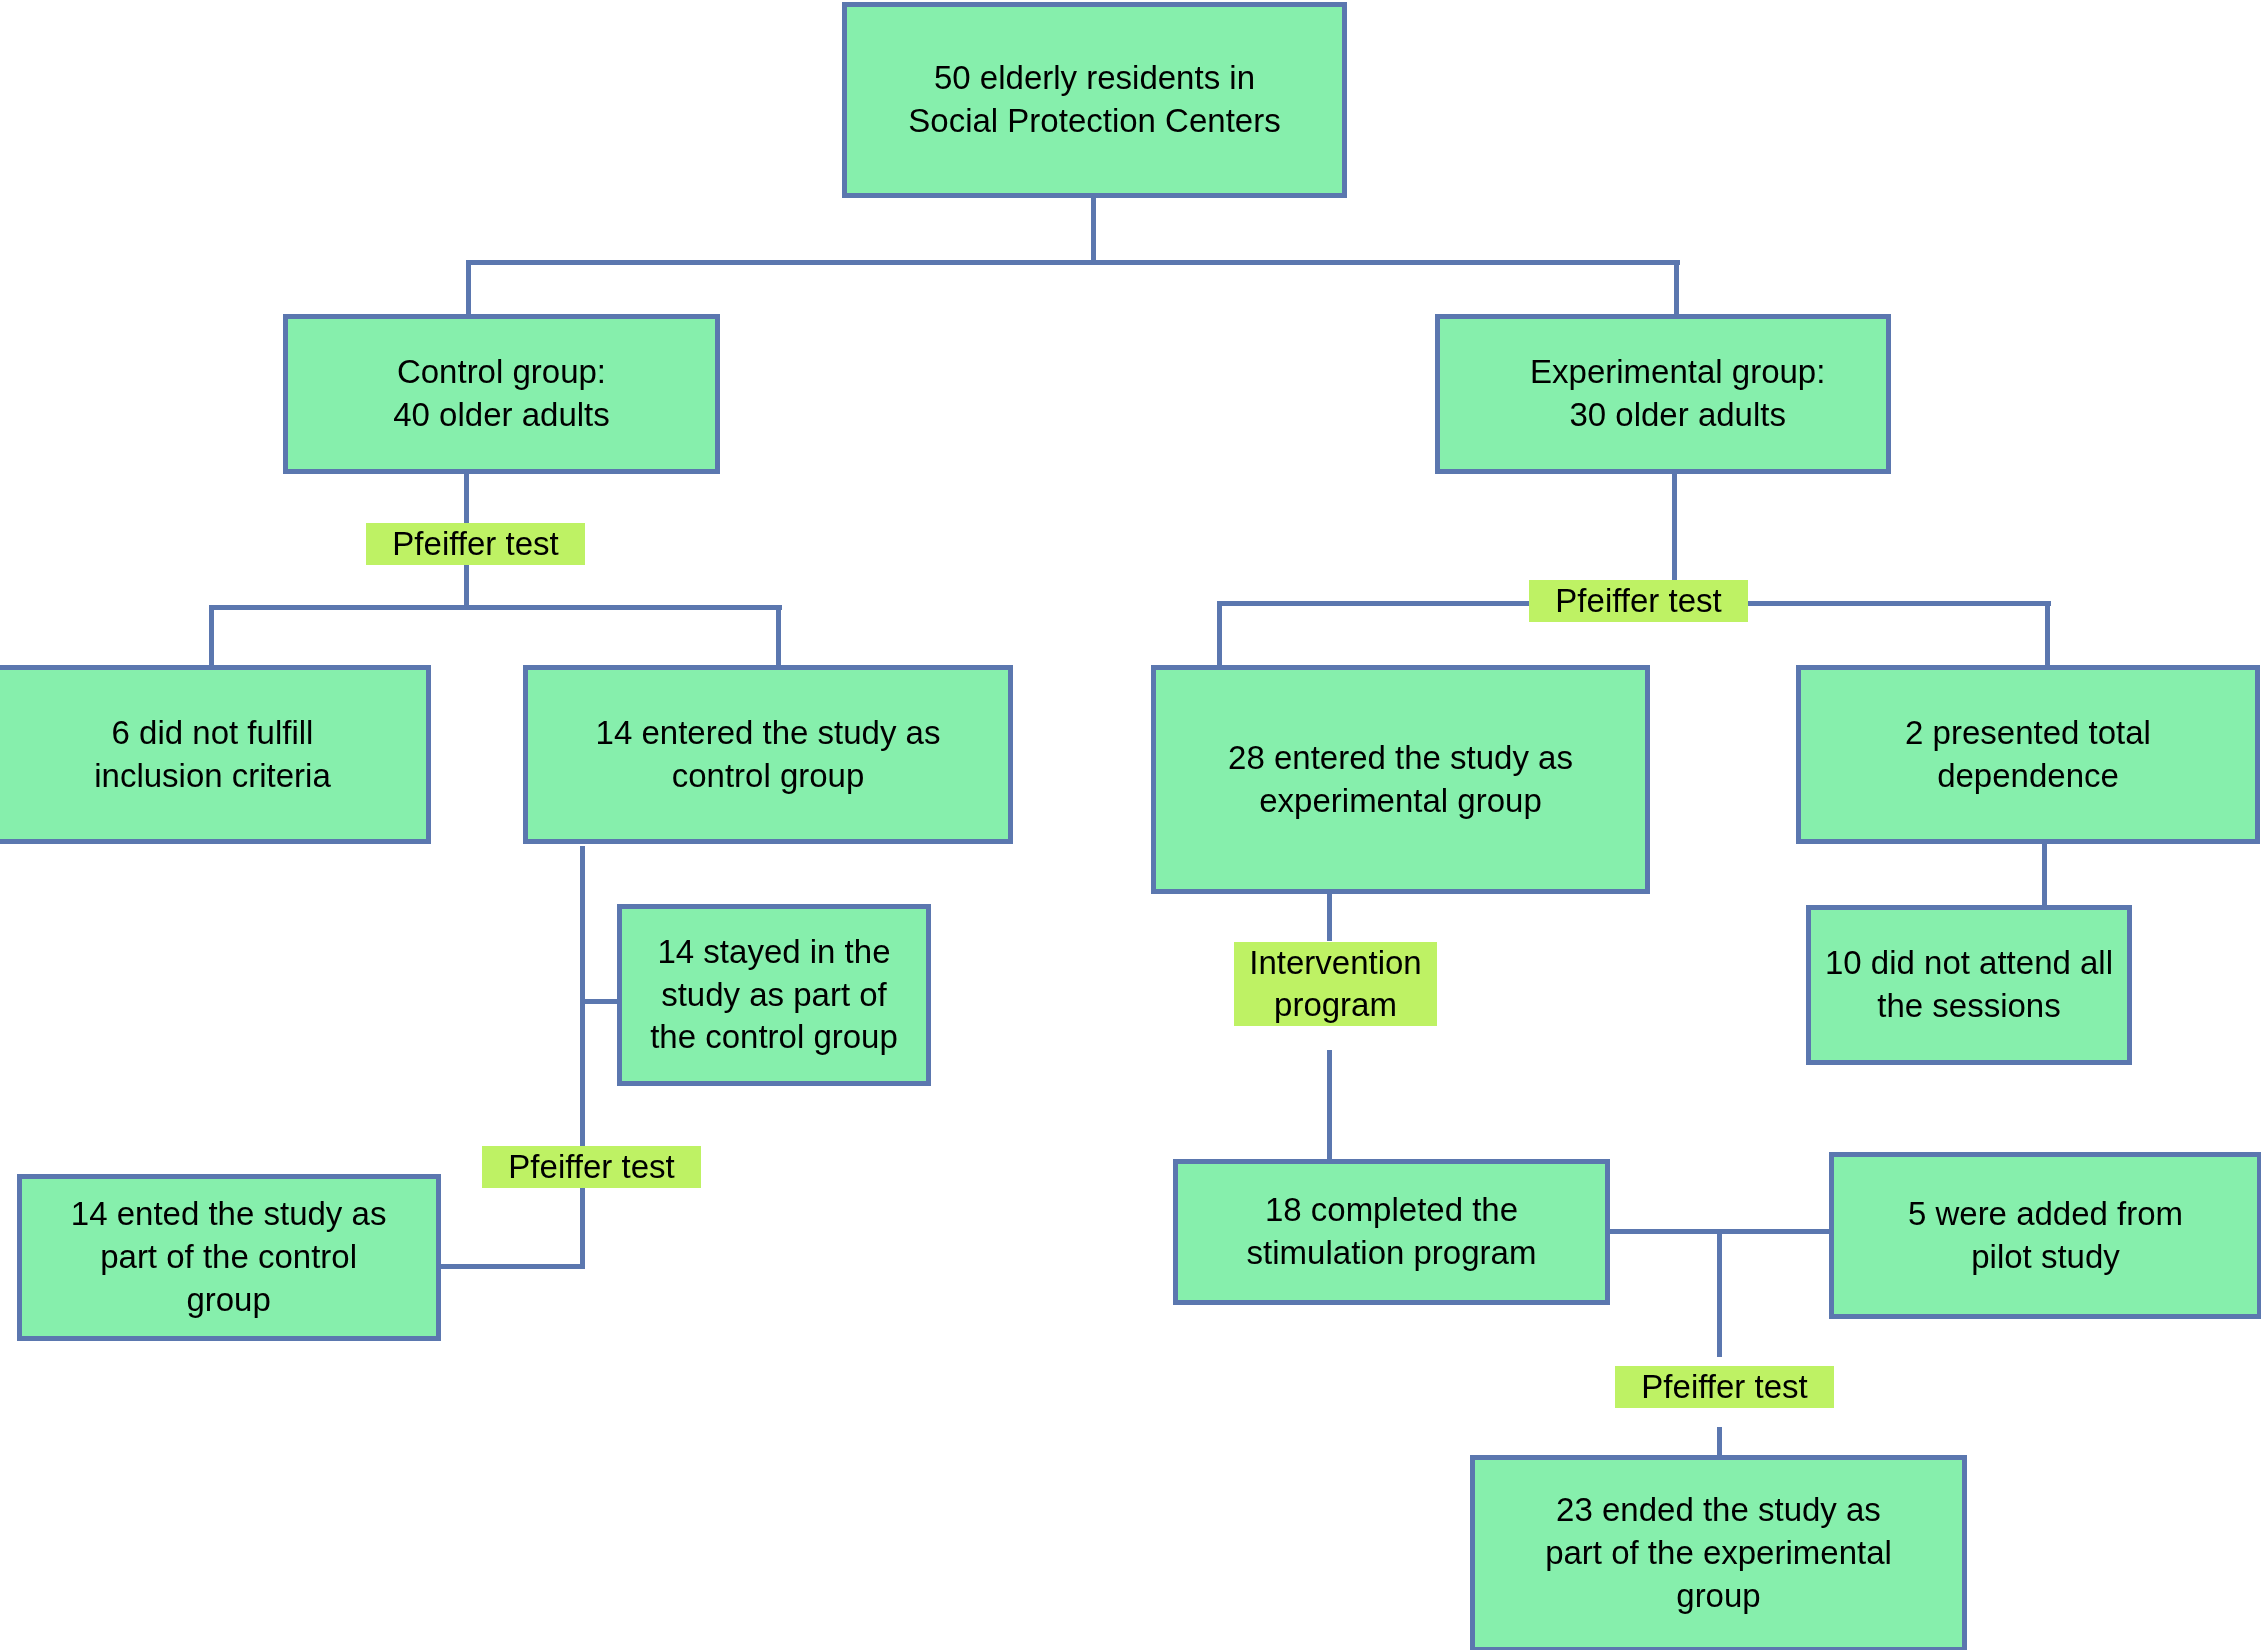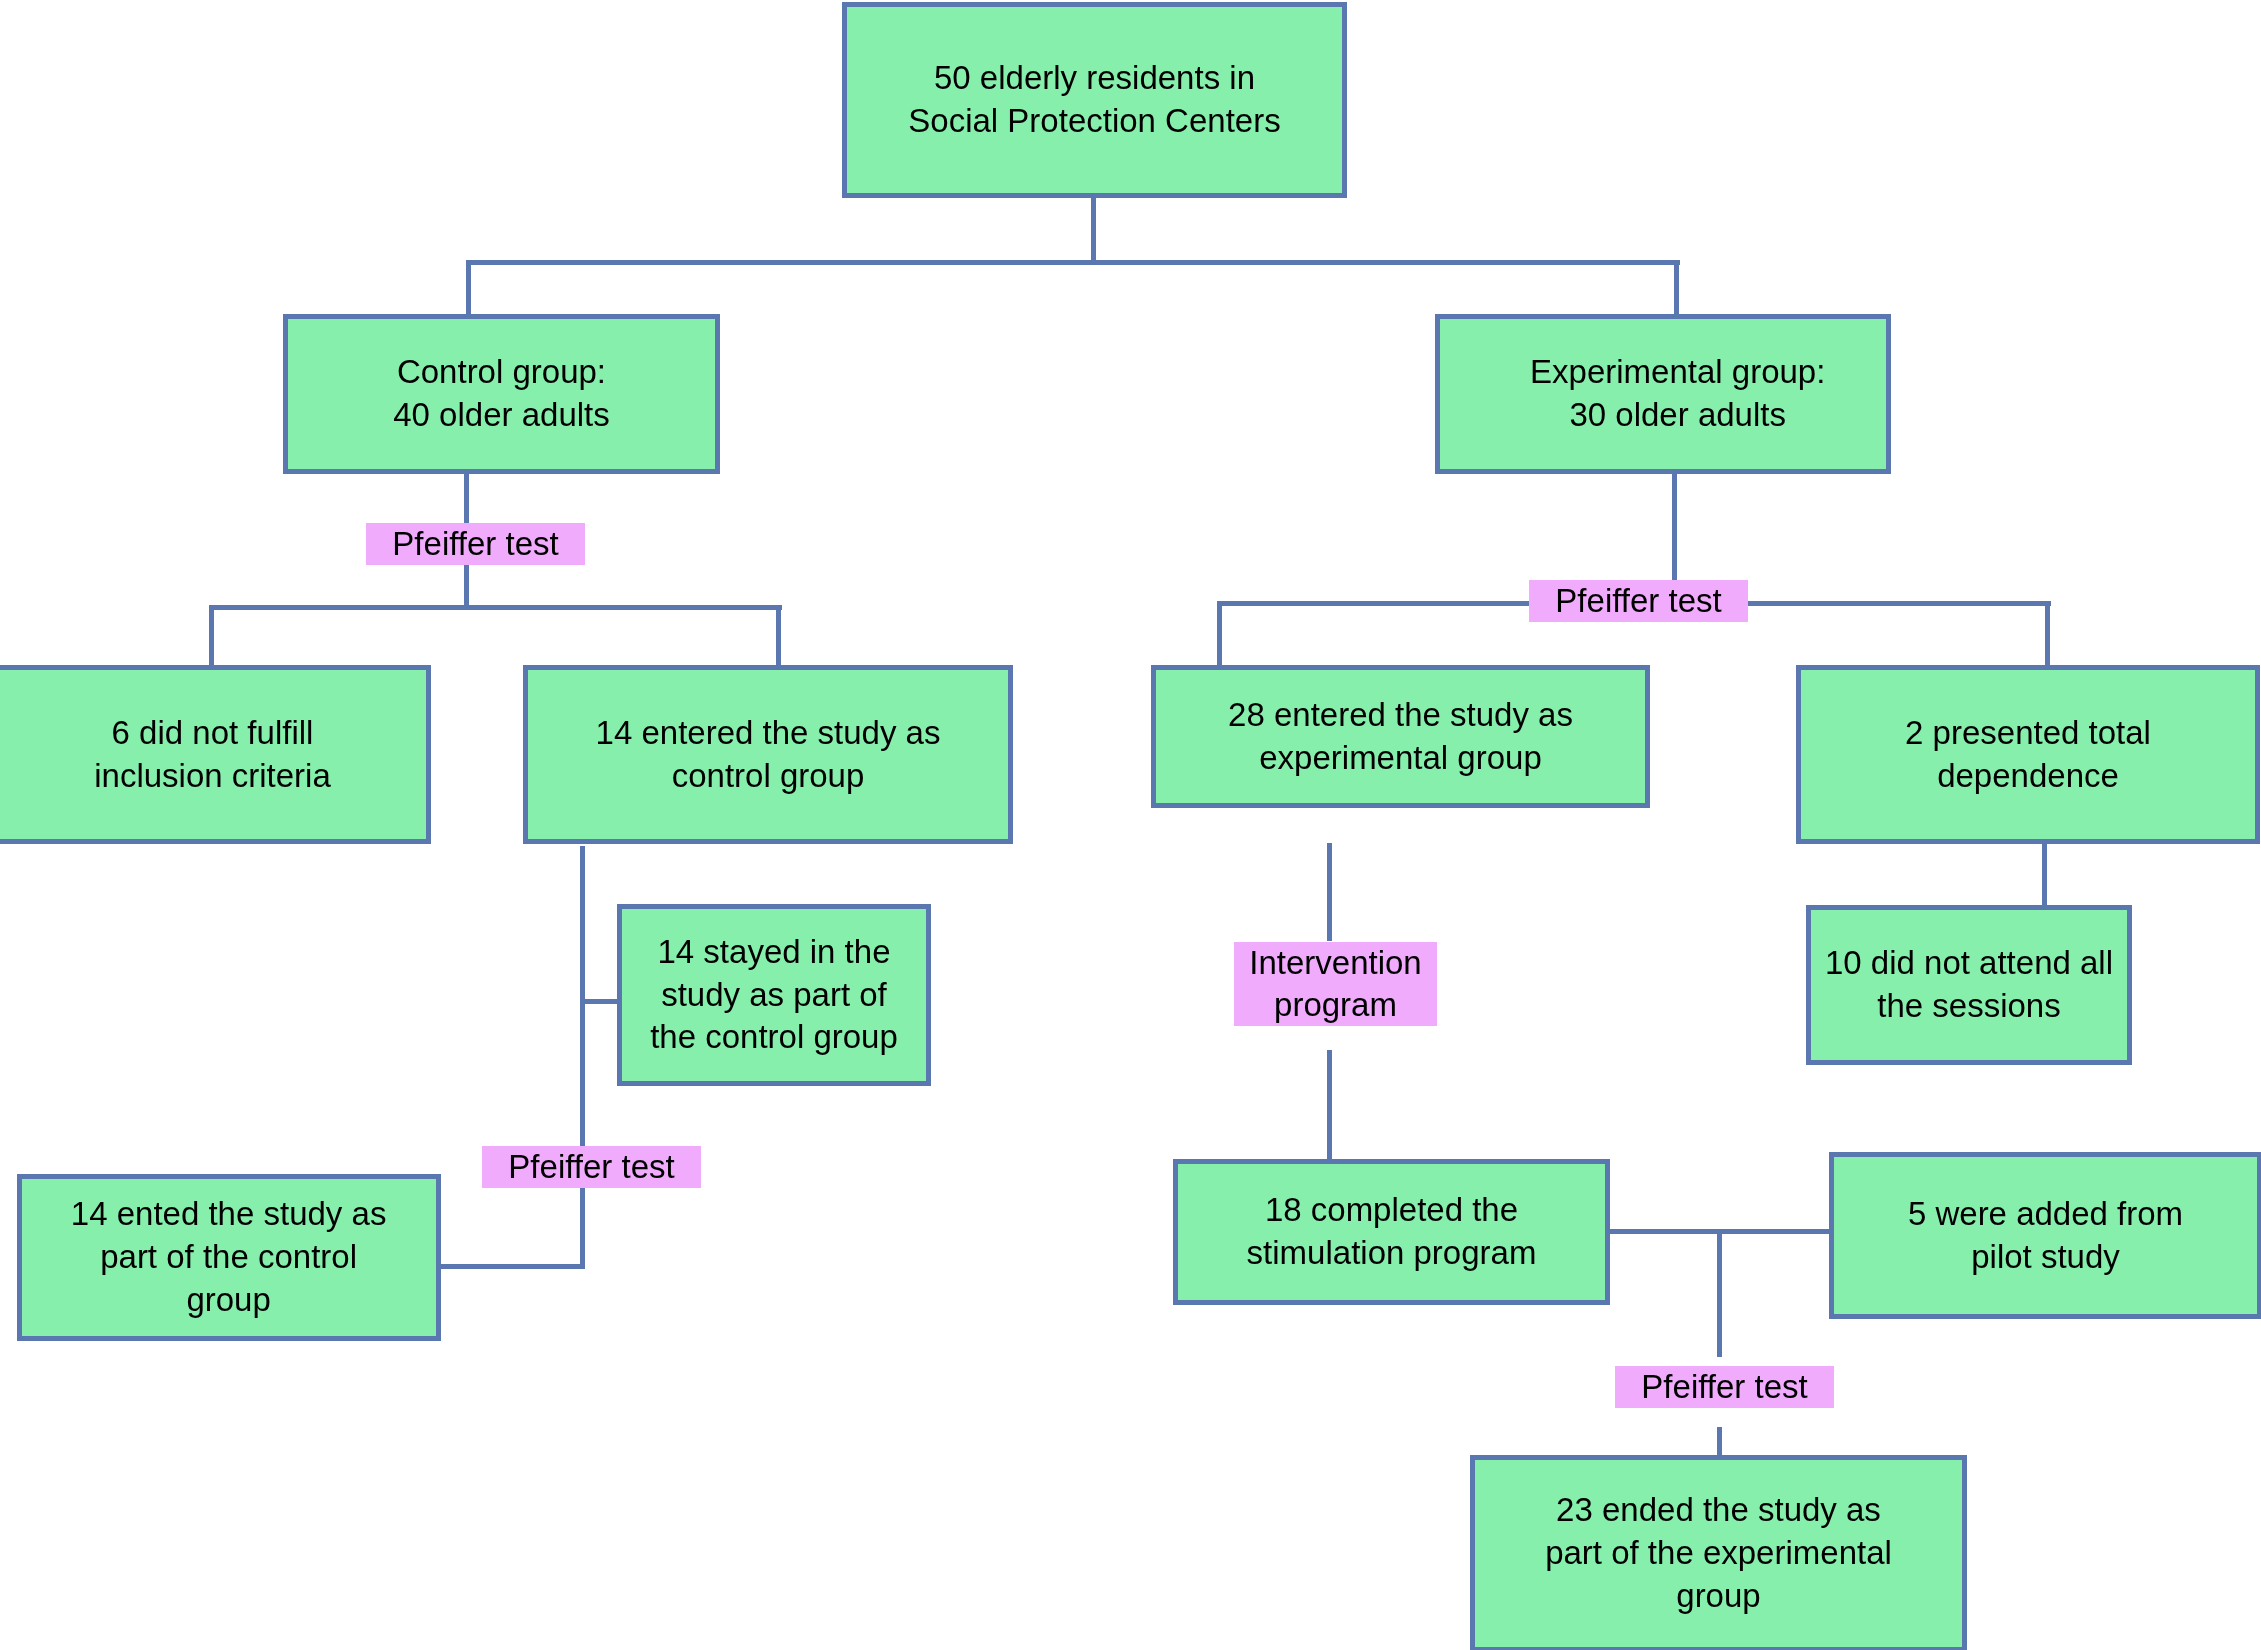--- a/index.html
+++ b/index.html
@@ -38,21 +38,21 @@
     z-index: 1;
   }
   .vline { width: 5.3px; }
   .hline { height: 5.3px; }
   .edge-label {
     position: absolute;
     color: #000000;
     font-size: 33px;
     line-height: 1.28;
     text-align: center;
-    background: #f0abfc;
+    background: #bef264;
     padding: 0 7.5px;
     z-index: 4;
     white-space: pre-line;
   }
 </style>
 </head>
 <body>
 
 <div id="canvas">
 
@@ -100,21 +100,21 @@
 control group</div>
 
   <div class="node" style="left:617px; top:904px; width:314px; height:182px;">14 stayed in the
 study as part of
 the control group</div>
 
   <div class="node" style="left:16.6px; top:1174px; width:424px; height:167px;">14 ented the study as
 part of the control
 group</div>
 
-  <div class="node" style="left:1151px; top:665px; width:499px; height:143px;">28 entered the study as
+  <div class="node" style="left:1151px; top:665px; width:499px; height:229px;">28 entered the study as
 experimental group</div>
 
   <div class="node" style="left:1796px; top:665px; width:464px; height:179px;">2 presented total
 dependence</div>
 
   <div class="node" style="left:1806px; top:905px; width:326px; height:160px;">10 did not attend all
 the sessions</div>
 
   <div class="node" style="left:1173px; top:1159px; width:437px; height:146px;">18 completed the
 stimulation program</div>

